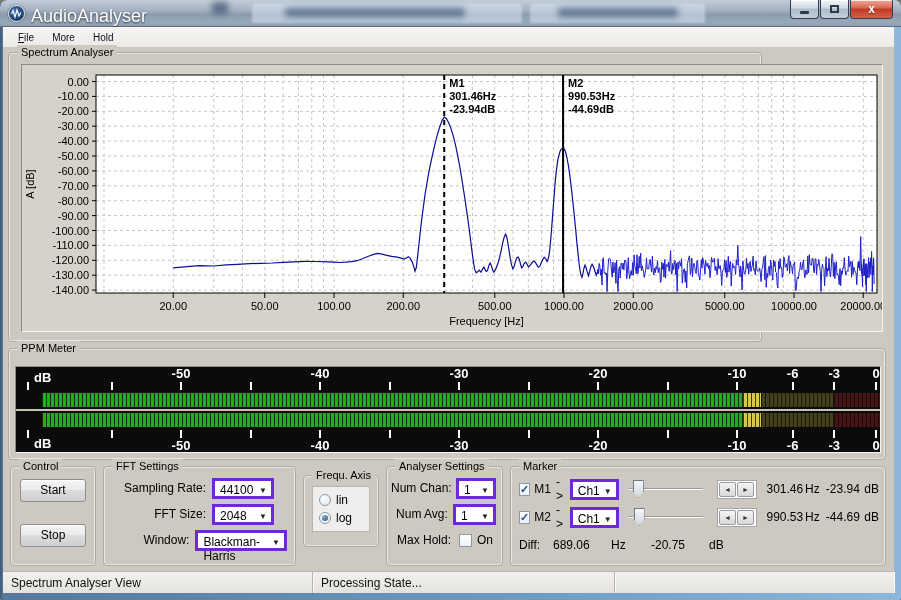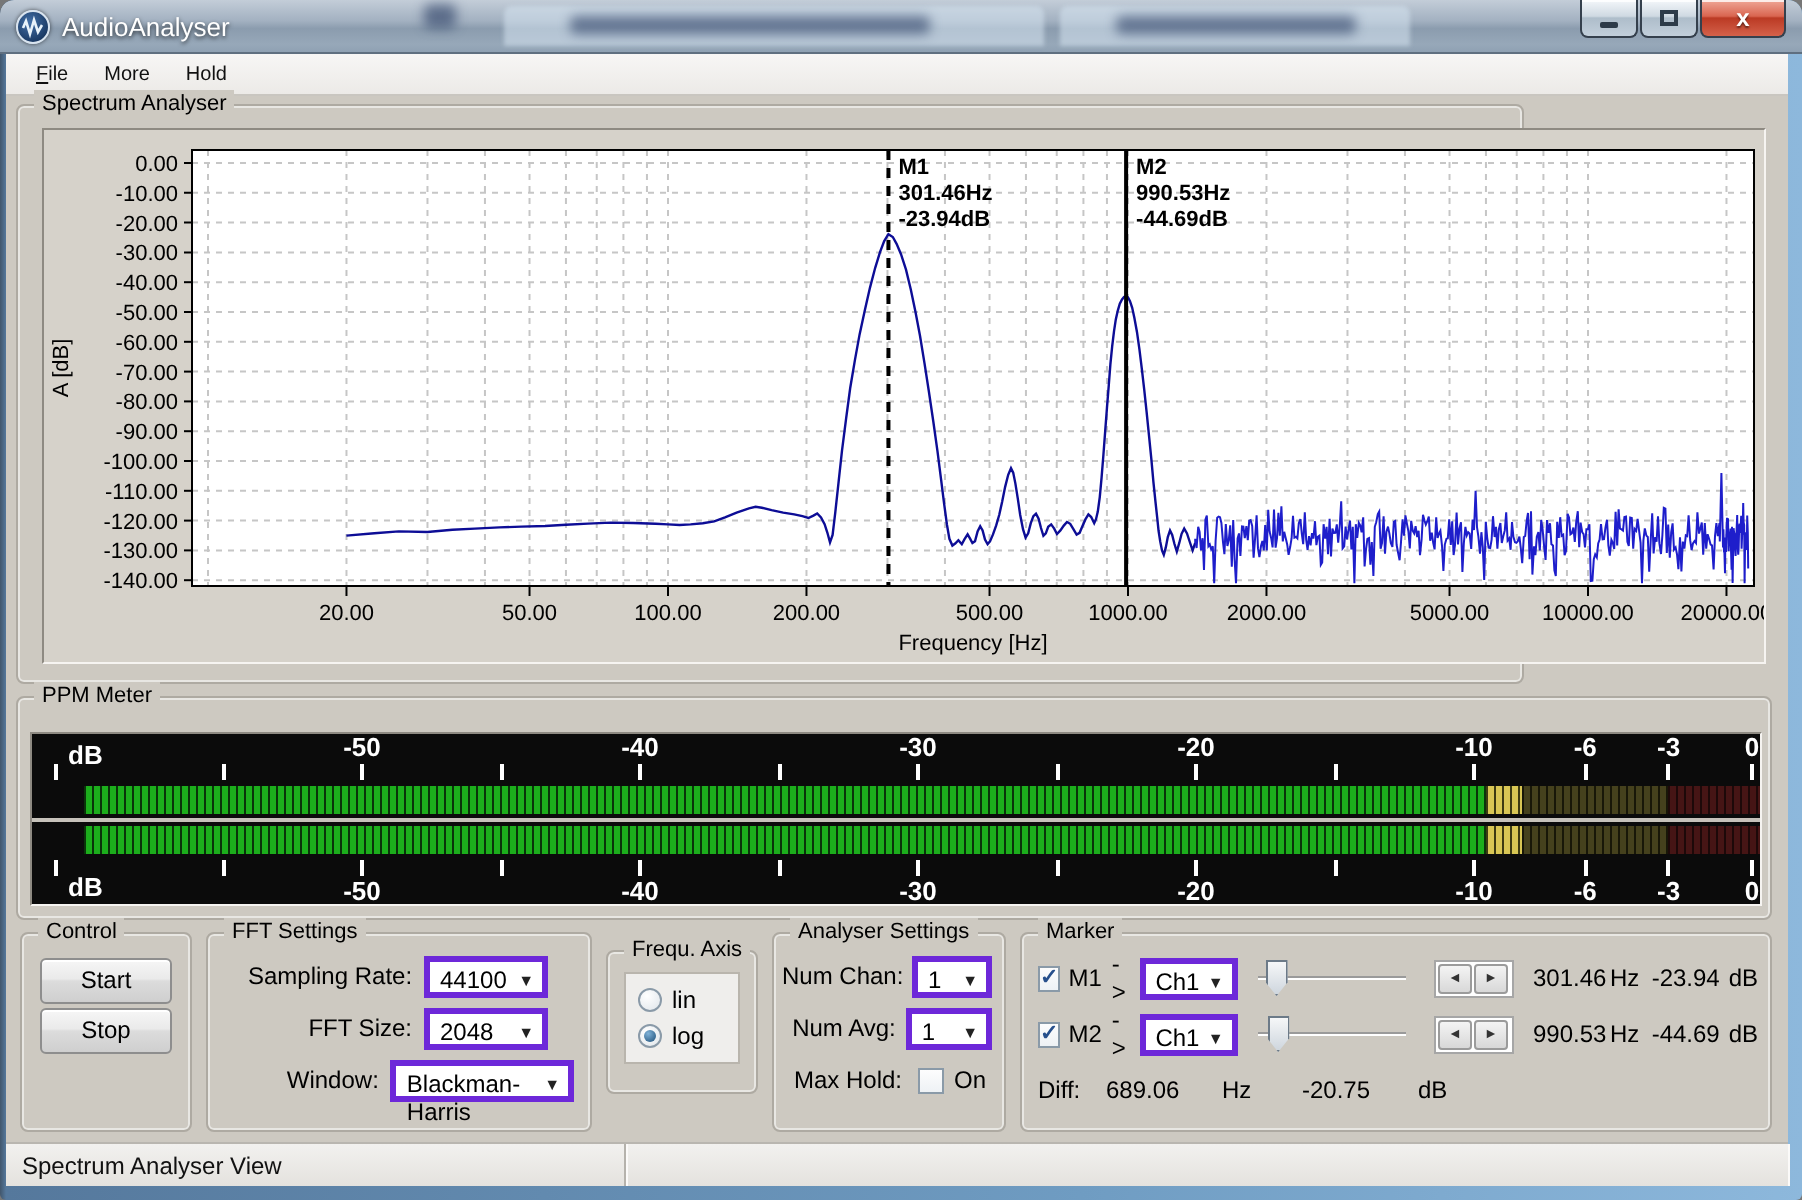--- a/index.html
+++ b/index.html
@@ -4,21 +4,21 @@
 <style>
   html,body{margin:0;padding:0;background:#777;font-family:"Liberation Sans",sans-serif;}
   *{box-sizing:border-box;}
   .frame{position:relative;width:901px;height:600px;background:linear-gradient(90deg,#41566c 0,#55789c 3px,#6f9cc2 60%,#8db8dc 100%);border-radius:7px 7px 3px 3px;overflow:hidden;}
   
   .titlebar{position:absolute;left:0;top:0;width:901px;height:27px;background:linear-gradient(180deg,#c3cdd8 0%,#a3b1c1 40%,#8b9cae 55%,#97a8b9 85%,#8fa1b3 100%);border-radius:7px 7px 0 0;border-bottom:1px solid #5f6f80;}
   .titlebar .blur-tab{position:absolute;top:3px;height:20px;border-radius:4px 4px 0 0;background:rgba(214,228,240,.55);filter:blur(1px);}
   .titlebar .blur-blob{position:absolute;background:rgba(30,50,90,.55);filter:blur(3px);border-radius:3px;}
   .app-icon{position:absolute;left:8px;top:5px;width:17px;height:17px;border-radius:50%;background:radial-gradient(circle at 40% 35%,#4370a8,#17355e 80%);border:1px solid #d9e4ef;box-shadow:0 0 2px rgba(0,0,0,.6);}
   .app-icon svg{position:absolute;left:1px;top:1px;}
-  .win-title{position:absolute;left:31px;top:6px;font-size:13px;color:#fff;text-shadow:0 1px 2px rgba(0,0,0,.7);}
+  .win-title{position:absolute;left:31px;top:6px;font-size:18px;color:#fff;text-shadow:0 1px 2px rgba(0,0,0,.7);}
   .winbtns{position:absolute;right:8px;top:0;display:flex;}
   .winbtn{width:29px;height:19px;border:1px solid #35404d;border-top:none;display:flex;align-items:center;justify-content:center;background:linear-gradient(180deg,#f4f7fa 0%,#cfd9e2 45%,#aebdca 50%,#c2cfdb 100%);box-shadow:inset 0 1px 0 rgba(255,255,255,.8);border-radius:0 0 4px 4px;margin-left:1px;cursor:default;}
   .winbtn.close{width:43px;background:linear-gradient(180deg,#f0a898 0%,#d96550 45%,#bb3a24 50%,#d4614a 100%);}
   .glyph-min{width:9px;height:3px;background:#2d3b49;margin-top:6px;border-radius:1px;}
   .glyph-max{width:9px;height:8px;border:2px solid #2d3b49;background:transparent;}
   .glyph-close{color:#fff;font-size:12px;font-weight:bold;text-shadow:0 1px 1px rgba(0,0,0,.5);line-height:1;}
   
   .client{position:absolute;left:3px;top:27px;width:891px;height:566px;background:#cdc9c1;}
   .menubar{position:absolute;left:0;top:0;width:100%;height:21px;background:linear-gradient(180deg,#f7f6f5,#eceae7);border-bottom:1px solid #c9c6c0;display:flex;align-items:center;padding-left:6px;}
   .menu-item{font-size:10px;color:#111;padding:2px 9px;cursor:default;}
@@ -40,21 +40,21 @@
   .ppm-scale.top .ppm-num{top:-1px;} .ppm-scale.bot .ppm-num{top:9px;}
   .ppm-bar{position:absolute;left:0;width:100%;height:16px;background:#0b0b0b;}
   .zone{position:absolute;top:1px;bottom:1px;}
   .z-green{background:repeating-linear-gradient(90deg,#0a330a 0 1px,#1cae1c 1px 4px);}
   .z-yellow{background:repeating-linear-gradient(90deg,#3c3a12 0 1px,#d8c654 1px 4px);}
   .z-olive{background:repeating-linear-gradient(90deg,#181708 0 1px,#45411d 1px 4px);}
   .z-red{background:repeating-linear-gradient(90deg,#1d0909 0 1px,#461515 1px 4px);}
   .ppm-sep{position:absolute;left:0;width:100%;height:2px;background:#c6c2ba;}
   
   .btn{display:block;width:66px;height:23px;border:1px solid #8e8e8e;border-radius:3px;background:linear-gradient(180deg,#f6f6f6 0%,#eaeaea 45%,#dcdcdc 50%,#cfcfcf 100%);font-size:12px;color:#000;text-align:center;line-height:21px;box-shadow:inset 0 1px 0 #fff;cursor:default;}
-  .btn + .btn{margin-top:2px;}
+  .btn + .btn{margin-top:22px;}
   .fieldrow{display:flex;align-items:center;height:26px;}
   .flabel{font-size:12px;color:#000;text-align:right;white-space:nowrap;}
   .combo{position:relative;height:21px;background:#fff;border:3px solid #6d28d9;font-size:12px;color:#000;padding:2px 16px 0 5px;cursor:default;}
   .combo .arrow{position:absolute;right:4px;top:5px;font-size:8px;color:#222;}
   .radiobox{background:#efeeec;border:1px solid #b9b5ad;padding:4px 6px;}
   .radio{display:flex;align-items:center;height:18px;font-size:12px;color:#000;}
   .rdot{width:12px;height:12px;border-radius:50%;border:1px solid #8a9aa8;background:radial-gradient(circle at 35% 30%,#fff,#dfe5ea);margin-right:5px;position:relative;}
   .rdot.sel::after{content:"";position:absolute;left:2px;top:2px;width:6px;height:6px;border-radius:50%;background:radial-gradient(circle at 35% 30%,#7fb2d8,#1d4e77);}
   .cbox{width:13px;height:13px;border:1px solid #8a9aa8;background:linear-gradient(180deg,#fdfdfd,#eef2f5);font-size:11px;line-height:11px;text-align:center;color:#28508c;font-weight:bold;}
   .mrow{display:flex;align-items:center;height:28px;font-size:12px;color:#000;}
@@ -419,16 +419,17 @@
           <span class="mval" style="width:58px">689.06</span>
           <span class="mval" style="width:40px">Hz</span>
           <span class="mval" style="width:58px">-20.75</span>
           <span class="mval">dB</span>
         </div>
       </div>
     </div>
 
     <div class="statusbar">
       <div class="spanel" style="width:310px">Spectrum Analyser View</div>
+      <div class="spanel" style="width:302px">Processing State...</div>
       <div class="spanel" style="flex:1;border-right:none"></div>
     </div>
   </div>
 </div>
 
 </body></html>

